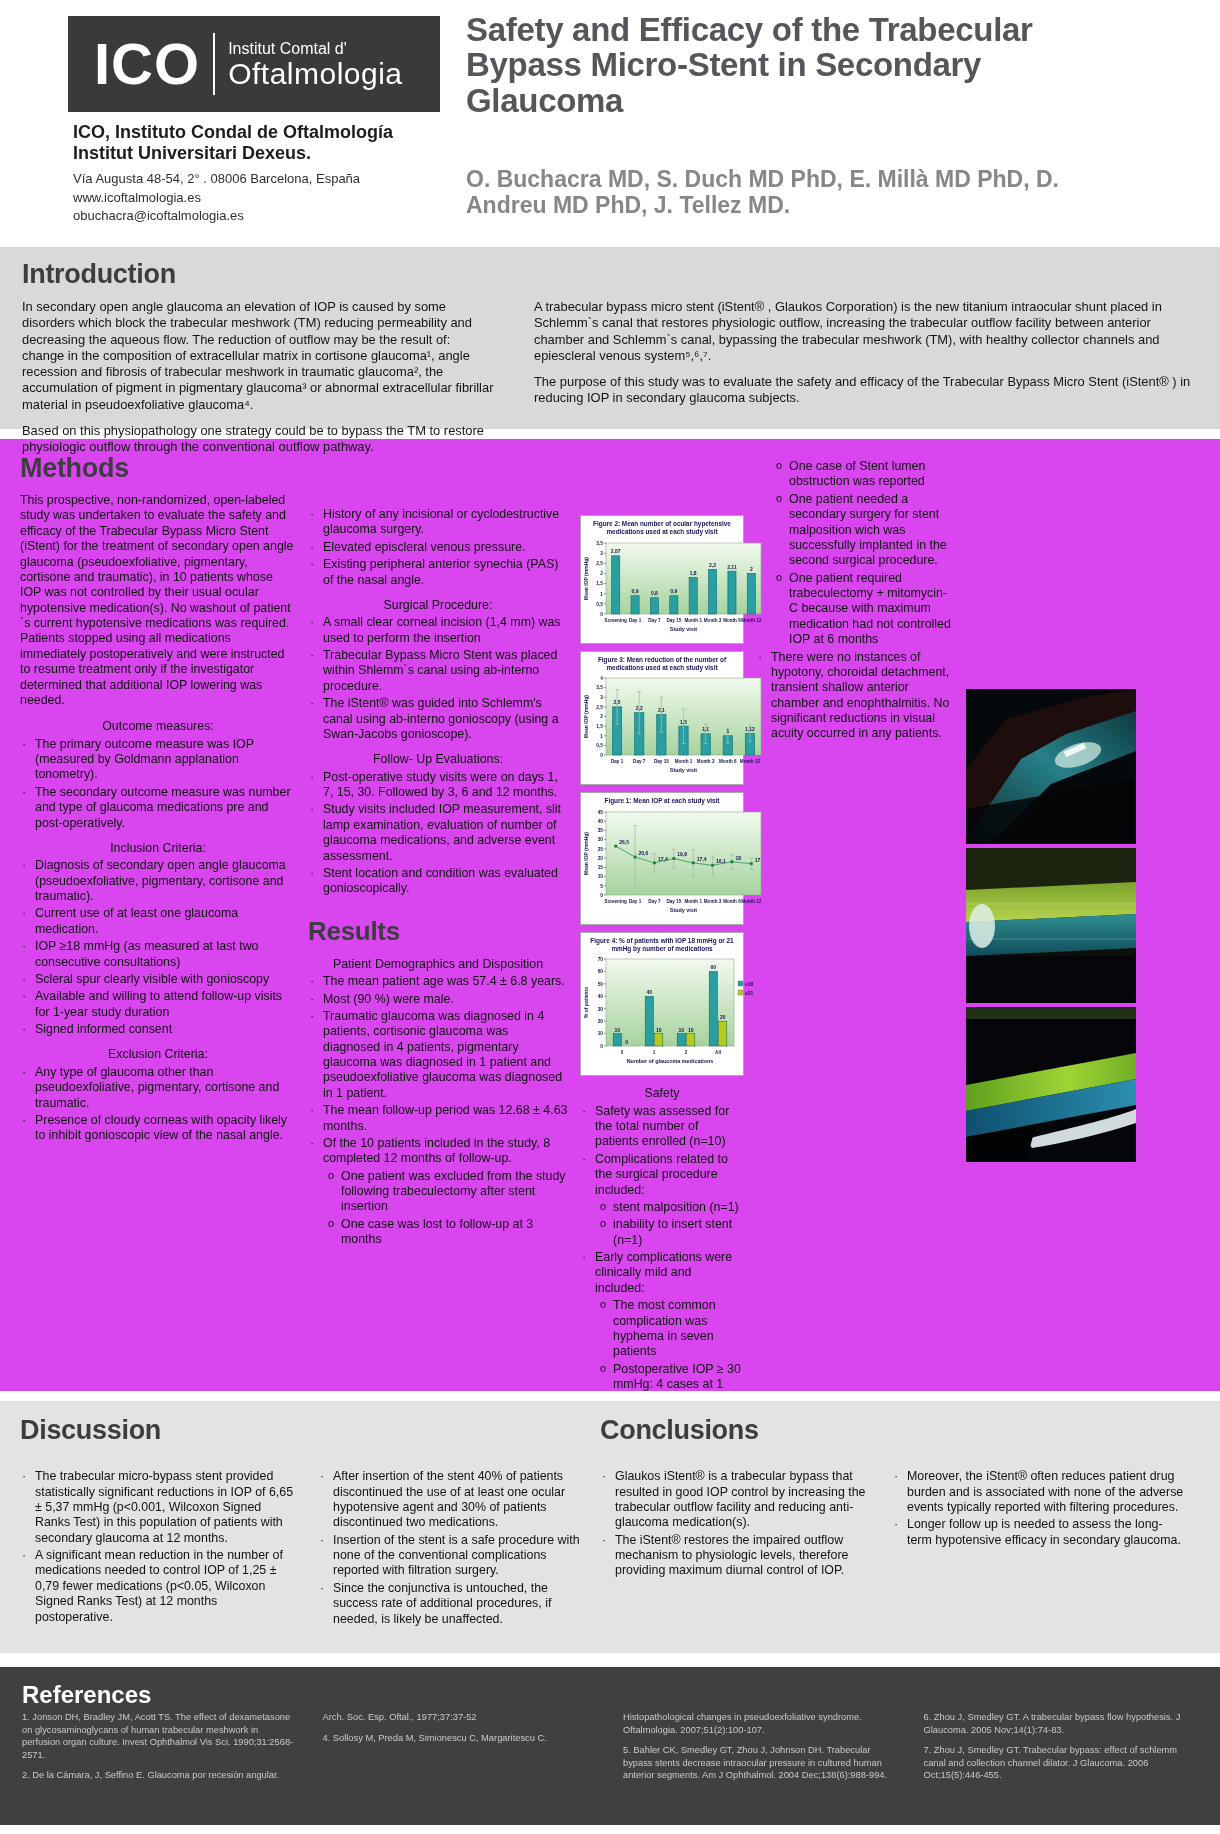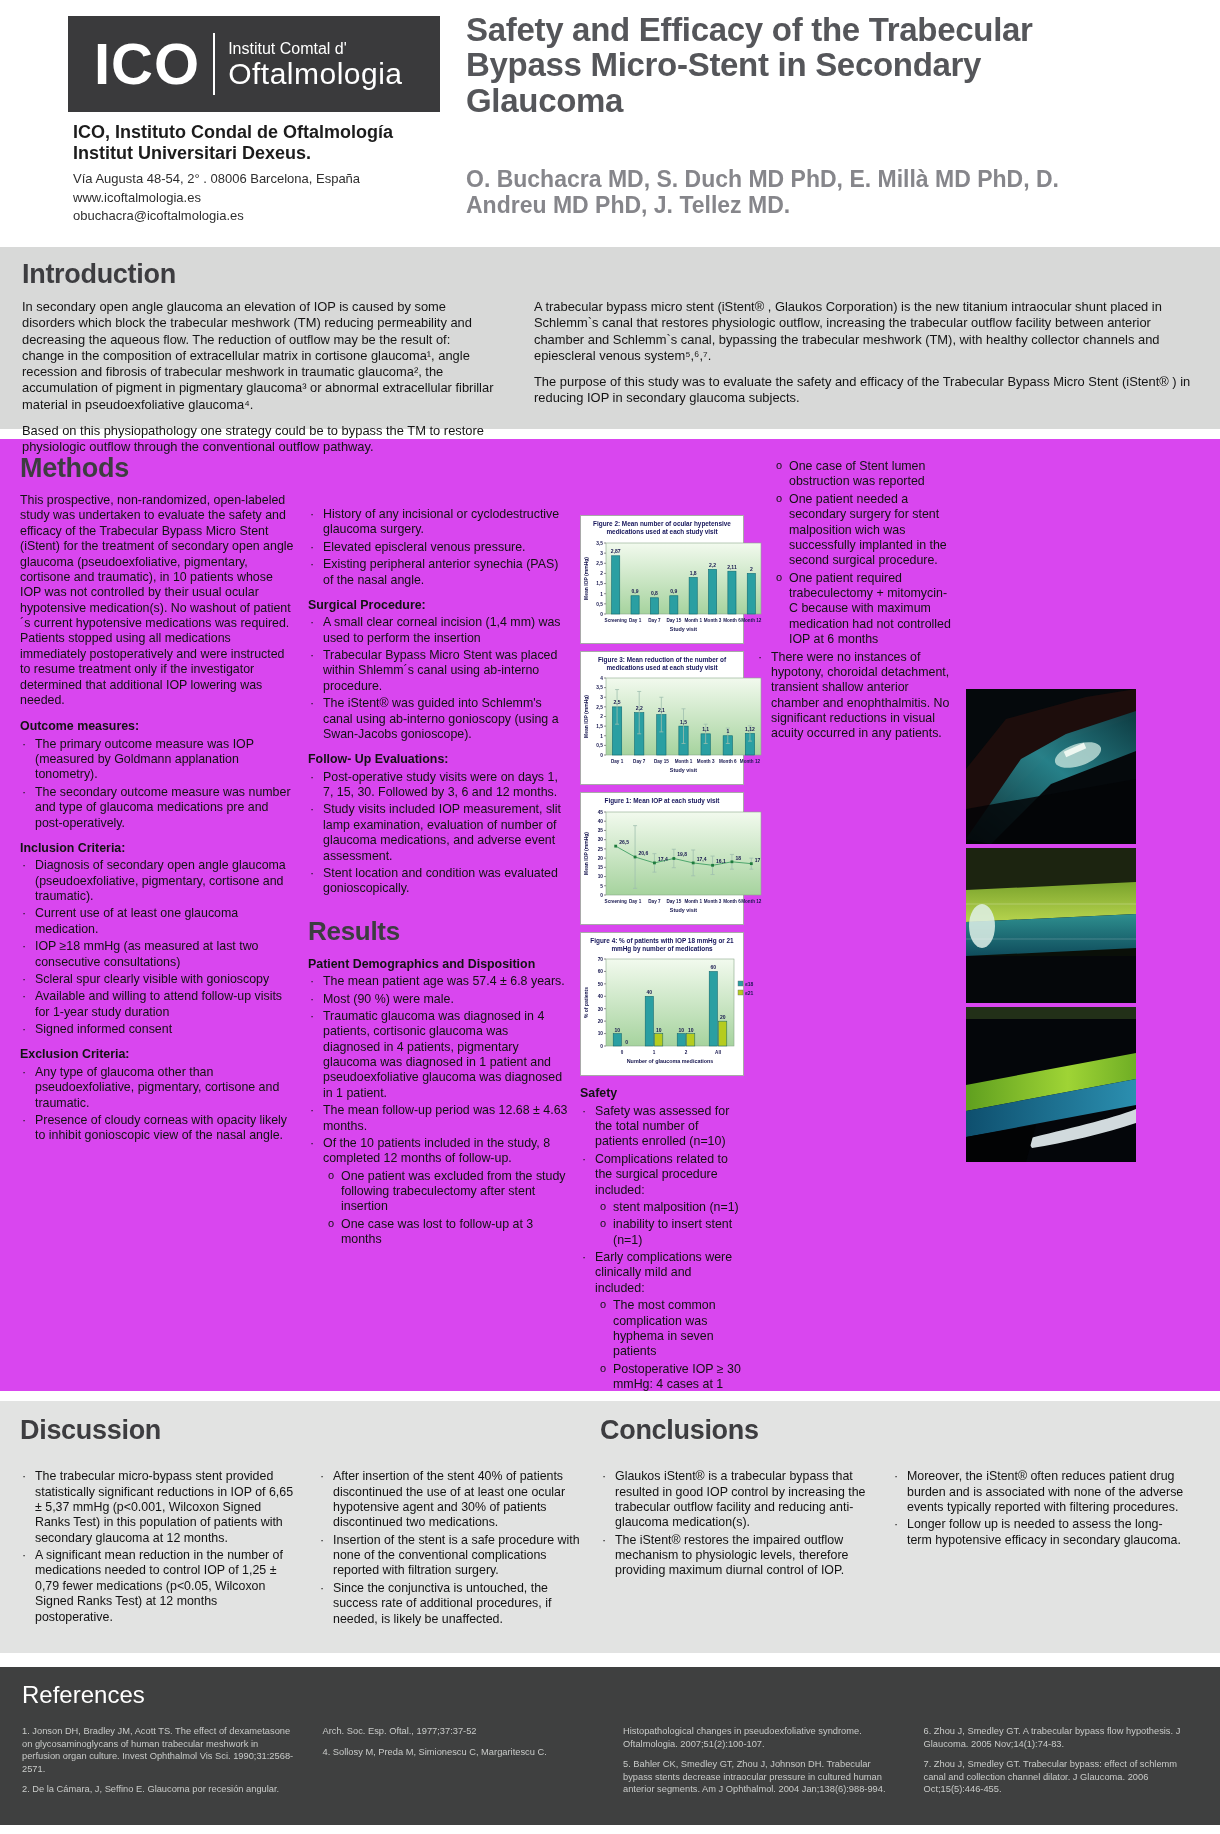--- a/index.html
+++ b/index.html
@@ -31,42 +31,42 @@
   .main-band{background:#d946ef;height:952px;margin-top:10px;display:flex;gap:12px;
              padding:14px 20px;box-sizing:border-box;overflow:hidden;}
   .col-methods{width:276px;flex:none;}
   .col-middle{width:260px;flex:none;padding-top:54px;box-sizing:border-box;}
   .col-charts{width:164px;flex:none;padding-top:62px;box-sizing:border-box;}
   .col-right{width:198px;flex:none;padding-top:6px;box-sizing:border-box;}
   .col-photos{width:170px;flex:none;padding-top:236px;box-sizing:border-box;}
   
   .flow{font-size:12.4px;line-height:1.24;color:#121212;}
   .fi-p{margin:0 0 11px 0;}
-  .fi-h{font-weight:bold;margin:10px 0 2px 0;}
+  .fi-h{font-weight:normal;margin:10px 0 2px 0;text-align:center;}
   .fi-H{font-size:26px;font-weight:bold;color:#3d3d40;margin:18px 0 10px 0;letter-spacing:-.3px;}
   .fi-b{display:flex;margin:0 0 2px 0;}
   .fi-b .mk{flex:none;width:13px;padding-left:2px;}
   .fi-o{display:flex;margin:0 0 2px 0;padding-left:20px;}
   .fi-o .mk{flex:none;width:13px;font-size:11px;}
   
   .figure-box{background:#fff;border:1px solid #a8a8a8;margin-bottom:7px;padding:2px 1px 1px;}
   .fig-title{font-size:6.4px;font-weight:bold;color:#14145a;text-align:center;line-height:1.3;
              padding:2px 5px 1px;}
   .safety-flow{margin-top:8px;}
   
   .photo{width:170px;height:155px;margin-bottom:4px;background:#000;line-height:0;}
   
   .disc-band{background:#e2e3e2;height:252px;margin-top:10px;display:grid;
              grid-template-columns:278px 262px 272px 293px;column-gap:20px;row-gap:4px;
              padding:14px 20px;box-sizing:border-box;overflow:hidden;}
   .disc-head{grid-column:1/3;}
   .conc-head{grid-column:3/5;}
   
   .refs-band{background:#3f4040;height:158px;margin-top:14px;padding:14px 22px;box-sizing:border-box;overflow:hidden;}
-  .refs-head{font-size:24px;font-weight:normal;color:#fff;margin:0 0 16px 0;}
+  .refs-head{font-size:24px;font-weight:bold;color:#fff;margin:0 0 2px 0;}
   .refs-grid{display:grid;grid-template-columns:repeat(4,1fr);gap:26px;}
   .ref{font-size:9.3px;line-height:1.35;color:#c9cbc9;margin:0 0 8px 0;}
 </style>
 </head>
 <body>
 
 <div class="poster">
 
   <div class="header">
     <div class="logo-box">
@@ -653,21 +653,21 @@
       <div>
           <p class="ref">1. Jonson DH, Bradley JM, Acott TS. The effect of dexametasone on glycosaminoglycans of human trabecular meshwork in perfusion organ culture. Invest Ophthalmol Vis Sci. 1990;31:2568-2571.</p>
           <p class="ref">2. De la Cámara, J, Seffino E. Glaucoma por recesión angular.</p>
         </div>
       <div>
           <p class="ref">Arch. Soc. Esp. Oftal., 1977;37:37-52</p>
           <p class="ref">4. Sollosy M, Preda M, Simionescu C, Margaritescu C.</p>
         </div>
       <div>
           <p class="ref">Histopathological changes in pseudoexfoliative syndrome. Oftalmologia. 2007;51(2):100-107.</p>
-          <p class="ref">5. Bahler CK, Smedley GT, Zhou J, Johnson DH. Trabecular bypass stents decrease intraocular pressure in cultured human anterior segments. Am J Ophthalmol. 2004 Jan;138(6):988-994.</p>
+          <p class="ref">5. Bahler CK, Smedley GT, Zhou J, Johnson DH. Trabecular bypass stents decrease intraocular pressure in cultured human anterior segments. Am J Ophthalmol. 2004 Dec;138(6):988-994.</p>
         </div>
       <div>
           <p class="ref">6. Zhou J, Smedley GT. A trabecular bypass flow hypothesis. J Glaucoma. 2005 Nov;14(1):74-83.</p>
           <p class="ref">7. Zhou J, Smedley GT. Trabecular bypass: effect of schlemm canal and collection channel dilator. J Glaucoma. 2006 Oct;15(5):446-455.</p>
         </div>
     </div>
   </div>
 
 </div>
 

